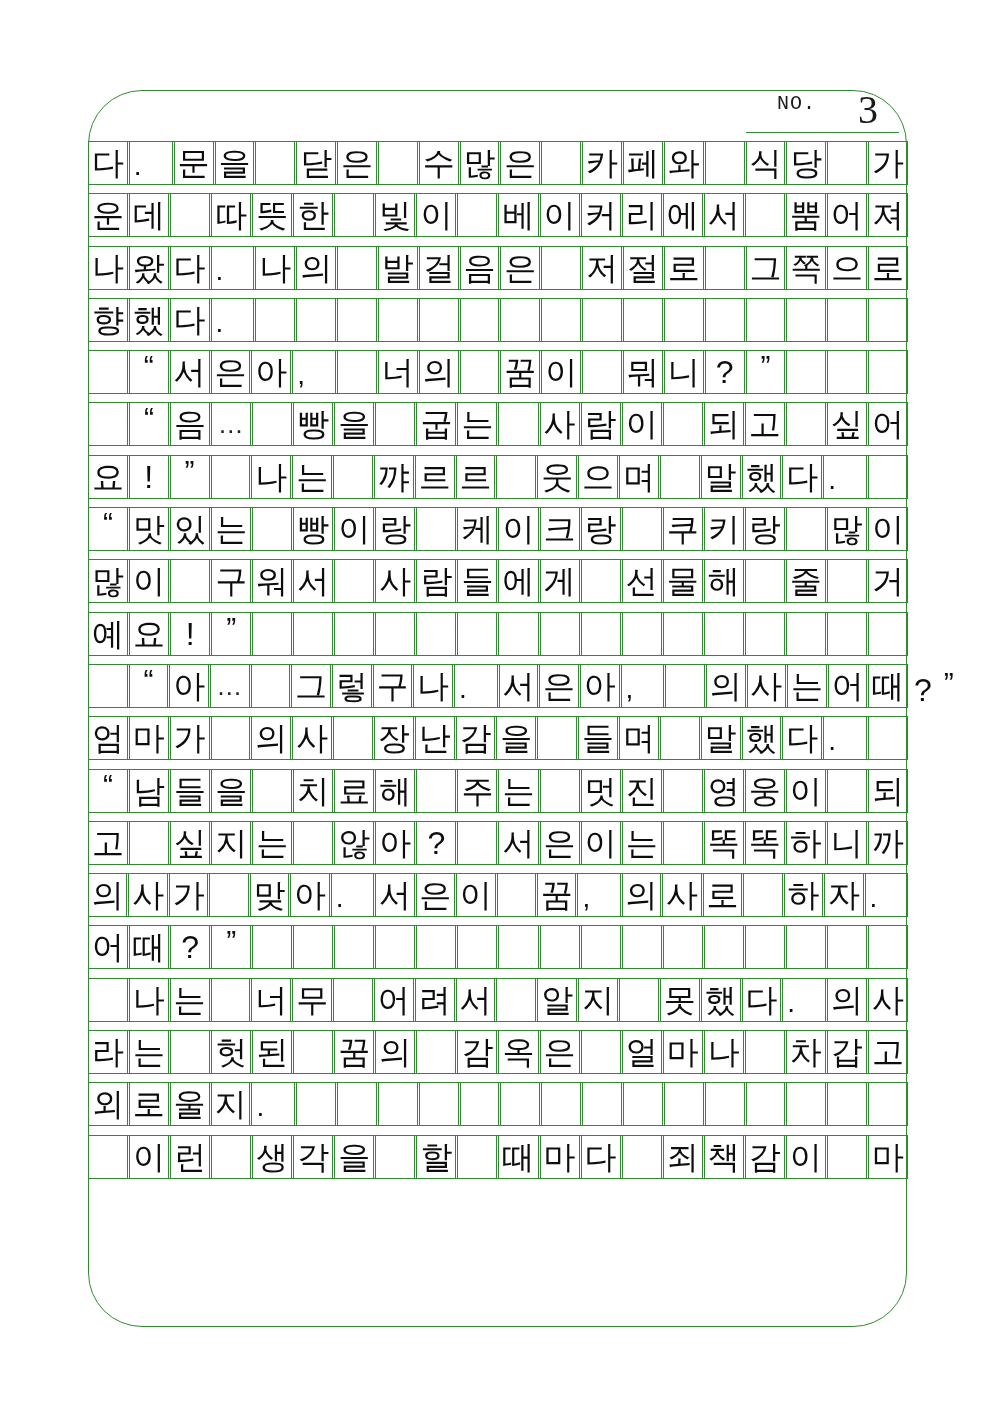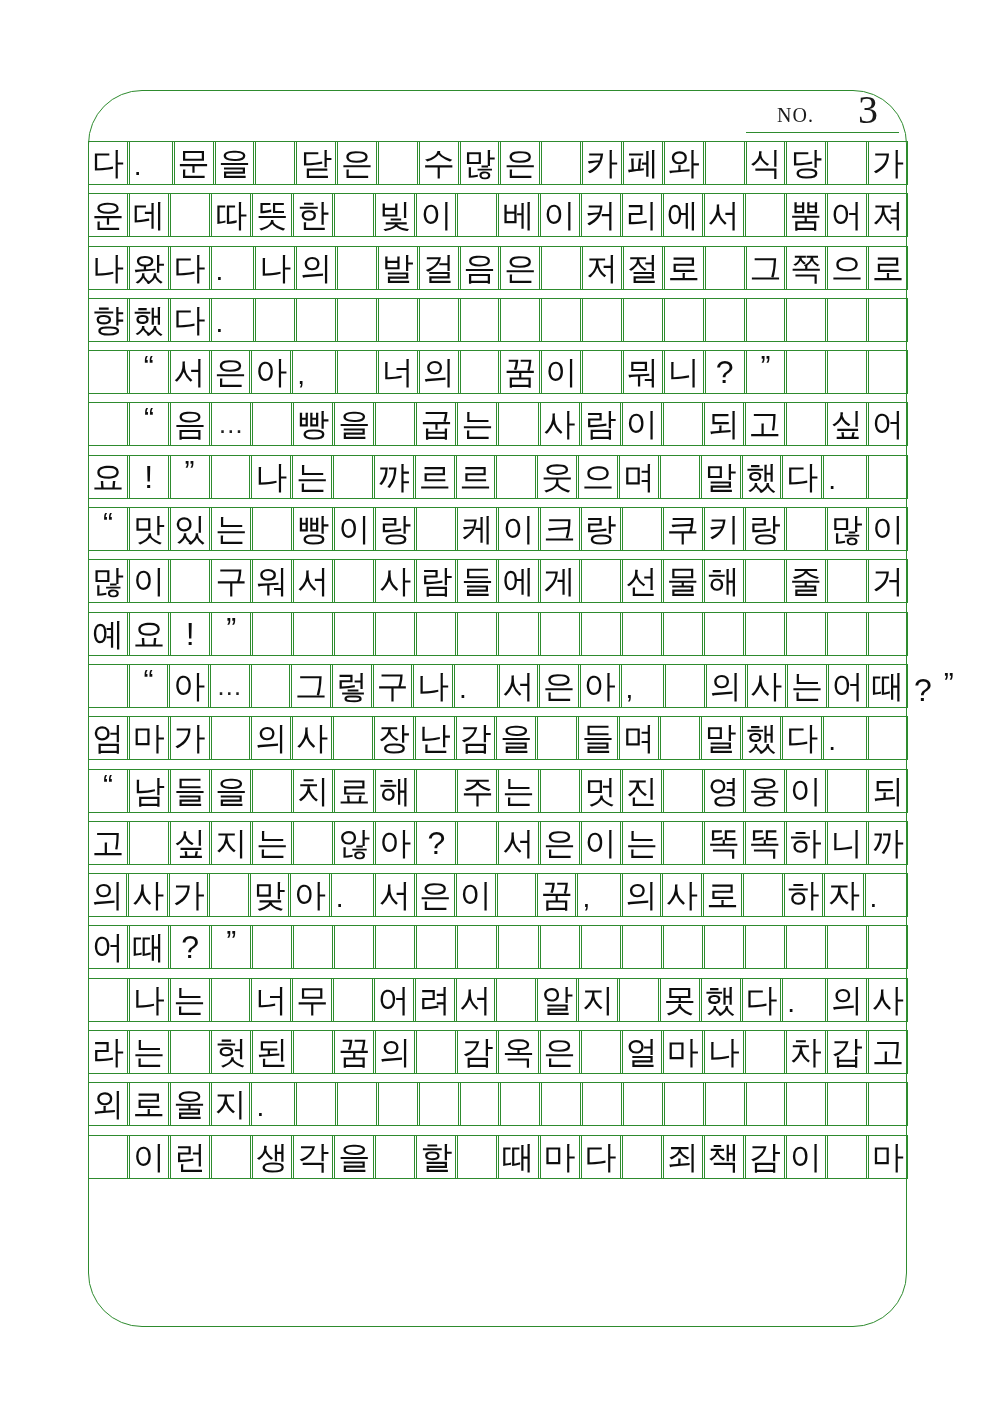--- a/index.html
+++ b/index.html
@@ -2,21 +2,21 @@
 <html><head>
 <meta charset="utf-8">
 <style>
   html,body{margin:0;padding:0;background:#ffffff;}
   .page{position:relative;width:992px;height:1403px;background:#ffffff;overflow:hidden;
         font-family:"Liberation Sans", sans-serif;}
   
   .sheet-border{position:absolute;left:88px;top:90px;width:819px;height:1237px;
         border:1px solid #2e8b2e;border-radius:54px;box-sizing:border-box;}
   
-  .no-label{position:absolute;left:777px;top:104px;font-family:Liberation Serif, serif;
+  .no-label{position:absolute;left:777px;top:92px;font-family:Liberation Mono, monospace;
         font-size:20px;color:#1a1a1a;letter-spacing:1px;}
   .page-number{position:absolute;left:858px;top:86px;font-family:"Liberation Serif",serif;
         font-size:40px;color:#1a1a1a;}
   .no-underline{position:absolute;left:746px;top:132px;width:153px;height:1px;background:#2e8b2e;}
   
   .grid{position:absolute;left:88px;top:141px;width:820px;}
   .g-row{display:flex;height:44px;margin-bottom:8.3px;box-sizing:border-box;
         border-top:1px solid #2e8b2e;border-bottom:1px solid #2e8b2e;}
   .g-cell{flex:1 1 0;margin-right:1px;box-sizing:border-box;
         border-left:1px solid #2e8b2e;border-right:1px solid #2e8b2e;

